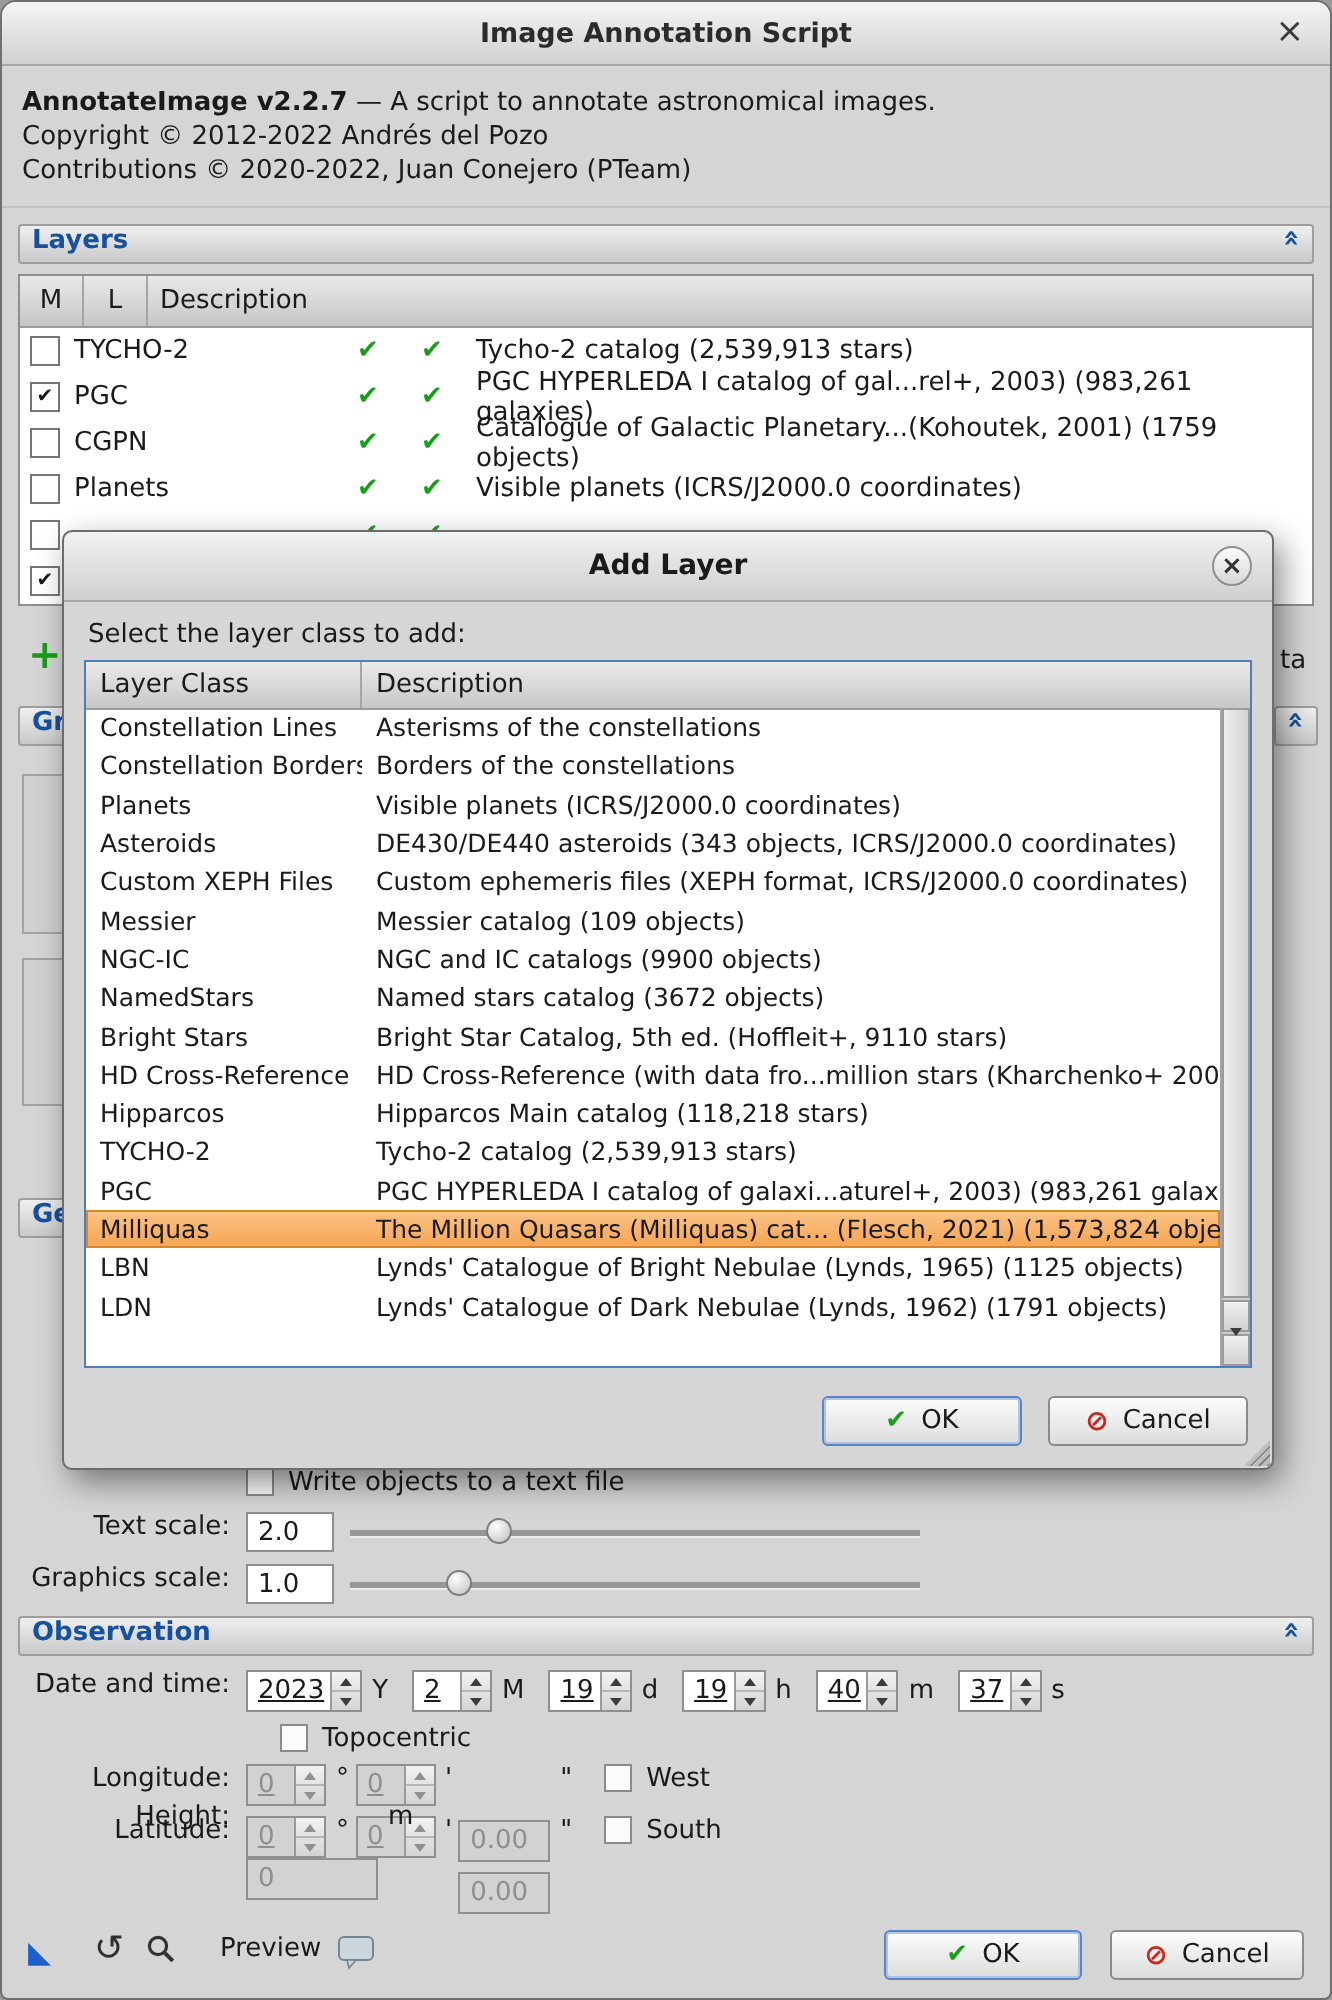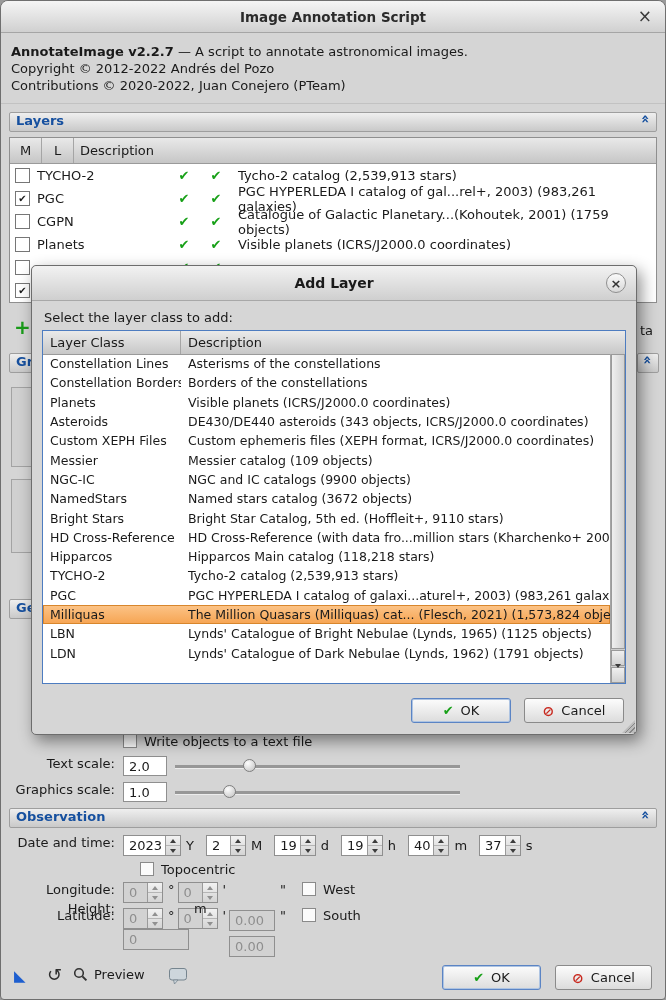--- a/index.html
+++ b/index.html
@@ -59,37 +59,37 @@
   
   .slider{position:relative;width:285px;height:20px;margin-left:8px;flex:none;}
   .slider-track{position:absolute;left:0;right:0;top:9px;height:3px;background:#979797;border-bottom:1px solid #ececec;}
   .slider-thumb{position:absolute;top:3px;width:13px;height:13px;border-radius:50%;
     background:radial-gradient(circle at 35% 30%,#fdfdfd,#c0c0c0);border:1px solid #7e7e7e;box-sizing:border-box;}
   #textscale-thumb{left:24%;} #gfxscale-thumb{left:17%;}
   
   #datetime-fields{display:flex;}
   .dt-field{display:flex;align-items:center;margin-right:9px;}
   .spinbox{display:inline-flex;height:21px;border:1px solid #8f8f8f;background:#fff;align-items:stretch;box-sizing:border-box;flex:none;}
-  .spin-val{display:flex;align-items:center;padding:0 3px 0 5px;min-width:15px;}
+  .spin-val{display:flex;align-items:center;padding:0 3px 0 5px;min-width:15px;text-decoration:underline;}
   .dt-field:first-child .spin-val{min-width:33px;}
   .spin-btns{width:14px;border-left:1px solid #9a9a9a;display:flex;flex-direction:column;background:linear-gradient(#f2f2f2,#d4d4d4);}
   .spin-btns i{flex:1;display:flex;align-items:center;justify-content:center;}
   .spin-btns i.tri-up{border-bottom:1px solid #b5b5b5;}
   .tri-up::before{content:"";width:0;height:0;border-left:3px solid transparent;border-right:3px solid transparent;border-bottom:4px solid #3c3c3c;}
   .tri-down::before{content:"";width:0;height:0;border-left:3px solid transparent;border-right:3px solid transparent;border-top:4px solid #3c3c3c;}
   .unit{margin:0 3px 0 5px;}
   .spinbox.disabled,.editbox.disabled{background:#d2d2d2;color:#8e8e8e;}
   .spinbox.disabled .tri-up::before{border-bottom-color:#909090;}
   .spinbox.disabled .tri-down::before{border-top-color:#909090;}
   .editbox{height:21px;border:1px solid #8f8f8f;display:flex;align-items:center;padding-left:5px;background:#fff;box-sizing:border-box;flex:none;margin-top:28px;}
   
   #footer{position:absolute;top:963px;left:0;right:0;height:30px;}
   #nav-triangle{position:absolute;left:13px;top:3px;color:#1d5ecf;font-size:15px;}
   #reset-icon{position:absolute;left:46px;top:0;font-size:18px;color:#2e2e2e;}
-  #preview-btn{position:absolute;left:72px;top:3px;display:flex;align-items:center;gap:6px;justify-content:center;}
+  #preview-btn{position:absolute;left:72px;top:3px;display:flex;align-items:center;gap:22px;justify-content:center;}
   #bubble-icon{position:absolute;left:168px;top:4px;}
   .btn{display:flex;align-items:center;justify-content:center;gap:7px;background:linear-gradient(#fcfcfc,#dcdcdc);
     border:1px solid #8a8a8a;border-radius:3px;box-sizing:border-box;font-size:13px;}
   .btn-default{border:1px solid #5b84c4;box-shadow:inset 0 0 0 1px #aec4e2;}
   #footer-ok{position:absolute;left:441px;top:1px;width:99px;height:25px;}
   #footer-cancel{position:absolute;left:554px;top:1px;width:97px;height:25px;}
   .icon-ok{color:#17a017;font-weight:bold;}
   .icon-cancel{color:#c8281e;font-weight:bold;font-size:14px;}
   
   #add-layer-modal{position:absolute;left:30px;top:264px;width:606px;height:470px;background:#d6d6d6;

